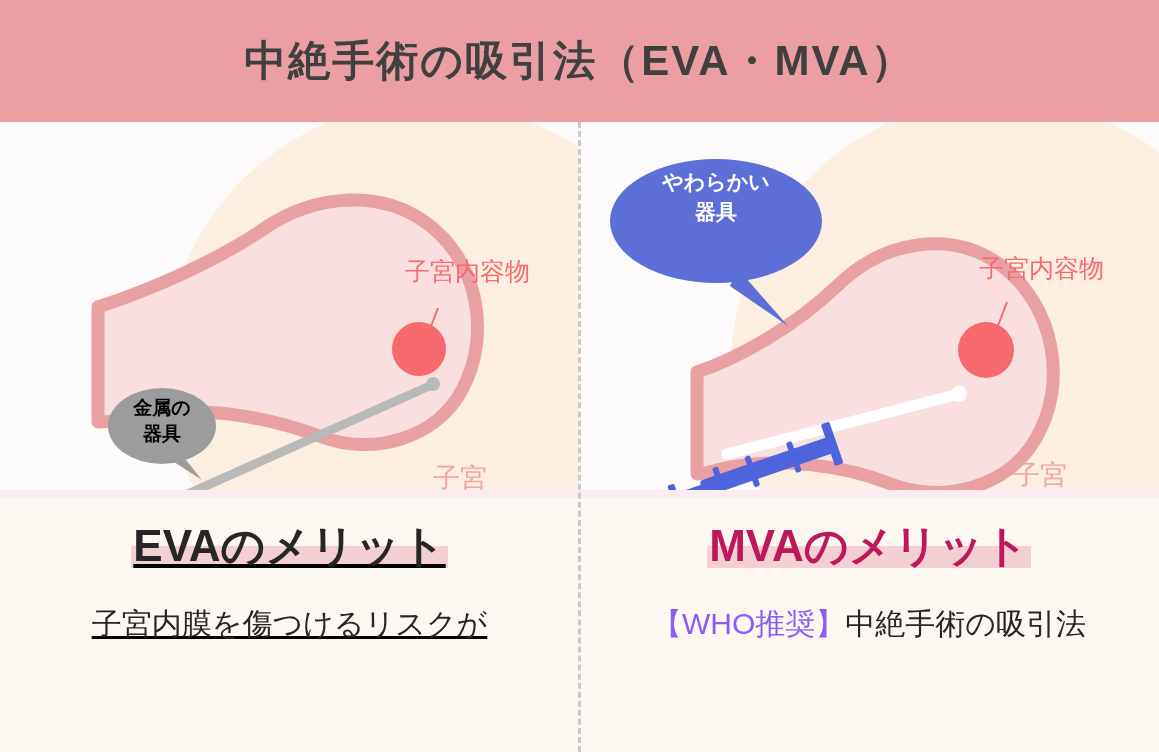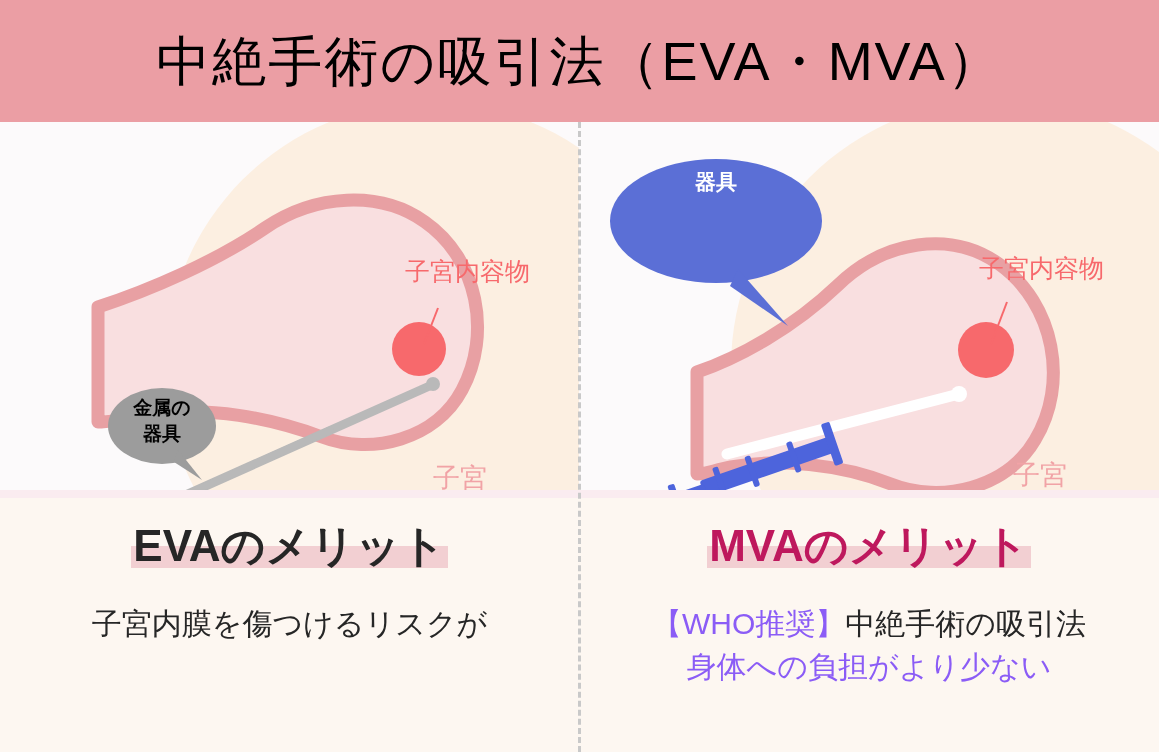--- a/index.html
+++ b/index.html
@@ -9,21 +9,21 @@
     background:#FDFAFB;
   }
 
   
   #title-bar{
     position:absolute;left:0;top:0;width:1159px;height:122px;
     background:#EB9EA4;
     display:flex;align-items:center;justify-content:center;
   }
   #title-text{
-    color:#000000;font-size:54px;font-weight:normal;letter-spacing:2px;
+    color:#404040;font-size:42px;font-weight:bold;letter-spacing:2px;
     line-height:1;white-space:nowrap;
   }
 
   
   .illus-band{position:absolute;top:122px;height:368px;overflow:hidden;}
   #illus-left{left:0;width:579px;background:#FCFAFB;}
   #illus-right{left:579px;width:580px;background:#FCFAFB;}
 
   .svg-full{position:absolute;left:0;top:0;width:100%;height:100%;}
 
@@ -34,21 +34,21 @@
   }
 
   
   #bottom-strip{
     position:absolute;left:0;top:490px;width:1159px;height:8px;
     background:#FAECF0;
   }
   .text-band{
     position:absolute;top:498px;height:254px;background:#FDF7F1;
   }
-  #text-left{left:0;width:579px;}
+  #text-left{left:0;width:579px;text-decoration:underline;}
   #text-right{left:579px;width:580px;}
 
   .panel-inner{
     position:relative;width:100%;height:100%;
     display:flex;flex-direction:column;align-items:center;
     padding-top:22px;box-sizing:border-box;
   }
   .heading-wrap{position:relative;display:inline-block;margin-bottom:30px;}
   .heading-hl{
     position:absolute;left:4px;right:4px;bottom:4px;height:22px;
@@ -158,20 +158,21 @@
     <div style="position:absolute;left:400px;top:130px;font-size:25px;color:#F7696C;white-space:nowrap;">子宮内容物</div>
 
     <div style="position:absolute;left:434px;top:335px;font-size:27px;color:#F1A3A6;white-space:nowrap;">子宮</div>
 
     <div style="position:absolute;left:31px;top:32px;width:212px;height:132px;">
       <svg width="230" height="190" viewBox="0 0 230 190" style="position:absolute;left:0;top:0;">
         <ellipse cx="106" cy="67" rx="106" ry="62" fill="#5B6FD6"></ellipse>
         <path d="M 128 115 L 178 172 L 120 132 Z" fill="#5B6FD6"></path>
       </svg>
       <div style="position:absolute;left:0;top:13px;width:212px;text-align:center;color:#FFFFFF;font-size:21px;line-height:1.45;font-weight:bold;">
+        <div>やわらかい</div>
         <div>器具</div>
       </div>
     </div>
   </div>
 
   <div id="bottom-strip"></div>
 
   <div class="text-band" id="text-left">
     <div class="panel-inner">
       <div class="heading-wrap">
@@ -184,19 +185,18 @@
 
   <div class="text-band" id="text-right">
     <div class="panel-inner">
       <div class="heading-wrap">
         <div class="heading-hl"></div>
         <div class="heading-txt" id="heading-mva">MVAのメリット</div>
       </div>
       <div class="body-line">
         <span class="accent">【WHO推奨】</span><span class="ink">中絶手術の吸引法</span>
       </div>
-      <div class="body-line accent">身体への負担がより少ない</div>
     </div>
   </div>
 
   <div id="divider"></div>
 
 </div>
 
 </body></html>

